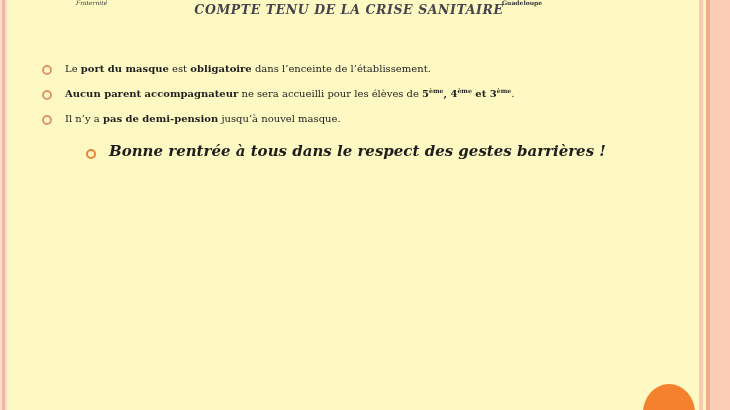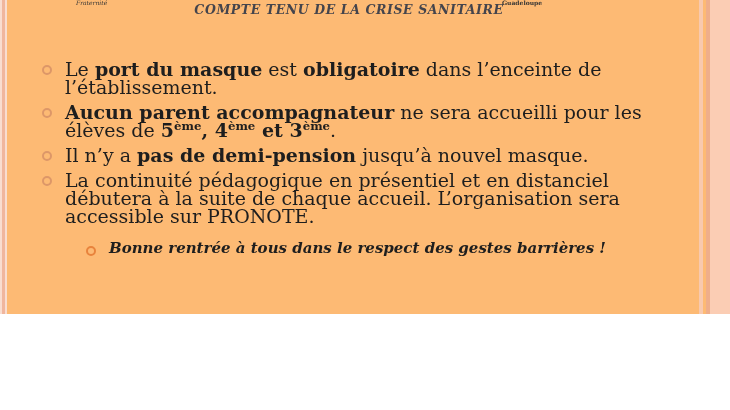--- a/index.html
+++ b/index.html
@@ -1,19 +1,19 @@
 <!DOCTYPE html>
 <html style="--title_text: #44444c; --body_text: #1e1e1e; --bullet_ring: #dd9768; --closing_bullet_ring: #e8833c; --ellipse_orange: #f5812f; --border_band: #fbcdb4; --border_stripe_dark: #efae8a; --border_stripe_light: #f8c9ae; --left_stripe_light: #f9ddd0; --left_stripe_dark: #f0b69e;"><head>
 <meta charset="utf-8">
 <style>
   html,body{margin:0;padding:0;background:#fff;}
   .slide{
     position:relative;
-    width:730px;height:314px;
-    background:#fdba74;
+    width:730px;height:410px;
+    background:#fef9c3;
     overflow:hidden;
     font-family:"DejaVu Serif", serif;
     color:var(--body_text,#1e1e1e);
   }
   
   .left-border{
     position:absolute;left:0;top:0;bottom:0;width:7px;
     background:linear-gradient(to right,
       var(--left_stripe_light,#f9ddd0) 0 2px,
       var(--left_stripe_dark,#f0b69e) 2px 5px,
@@ -43,21 +43,21 @@
     color:var(--title_text,#44444c);
   }
   
   .content{
     position:absolute;left:42px;top:60px;width:616px;
   }
   .bullets{list-style:none;margin:0;padding:0;}
   .bullets li{
     display:flex;align-items:flex-start;
     margin:0 0 7px 0;
-    font-size:19px;line-height:18px;
+    font-size:10px;line-height:18px;
   }
   .marker{
     flex:0 0 auto;
     width:6px;height:6px;
     border:2.2px solid var(--bullet_ring,#dd9768);
     border-radius:50%;
     margin:5px 13px 0 0;
     background:transparent;
   }
   .txt{flex:1 1 auto;}
@@ -104,24 +104,20 @@
     <span class="txt"><span>Le </span><span class="b">port du masque</span><span> est </span><span class="b">obligatoire</span><span> dans l’enceinte de l’établissement.</span></span>
   </li>
         <li>
     <span class="marker"></span>
     <span class="txt"><span class="b">Aucun parent accompagnateur</span><span> ne sera accueilli pour les élèves de </span><span class="b">5</span><sup class="b">ème</sup><span class="b">, </span><span class="b">4</span><sup class="b">ème</sup><span class="b"> et </span><span class="b">3</span><sup class="b">ème</sup><span>.</span></span>
   </li>
         <li>
     <span class="marker"></span>
     <span class="txt"><span>Il n’y a </span><span class="b">pas de demi-pension</span><span> jusqu’à nouvel masque.</span></span>
   </li>
-        <li>
-    <span class="marker"></span>
-    <span class="txt"><span>La continuité pédagogique en présentiel et en distanciel débutera à la suite de chaque accueil. L’organisation sera accessible sur PRONOTE.</span></span>
-  </li>
       </ul>
 
     <div class="closing">
       <span class="marker"></span>
       <span class="txt"><span class="b i">Bonne rentrée à tous dans le respect des gestes barrières !</span></span>
     </div>
   </div>
 
   <div class="corner-ellipse"></div>
 </div>

